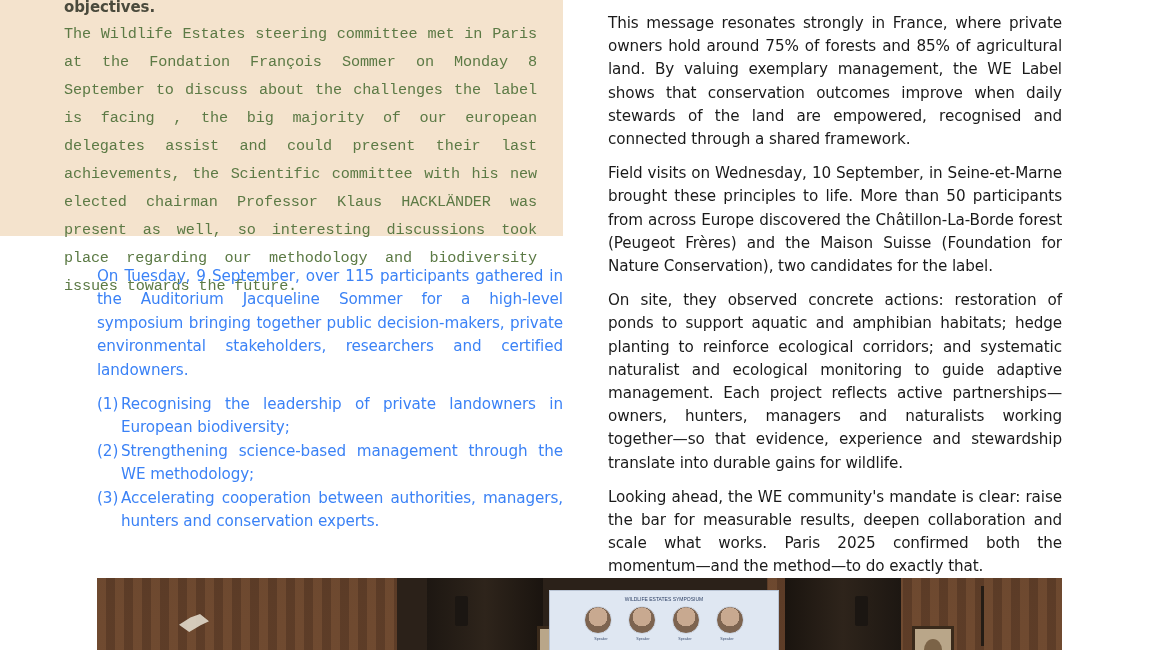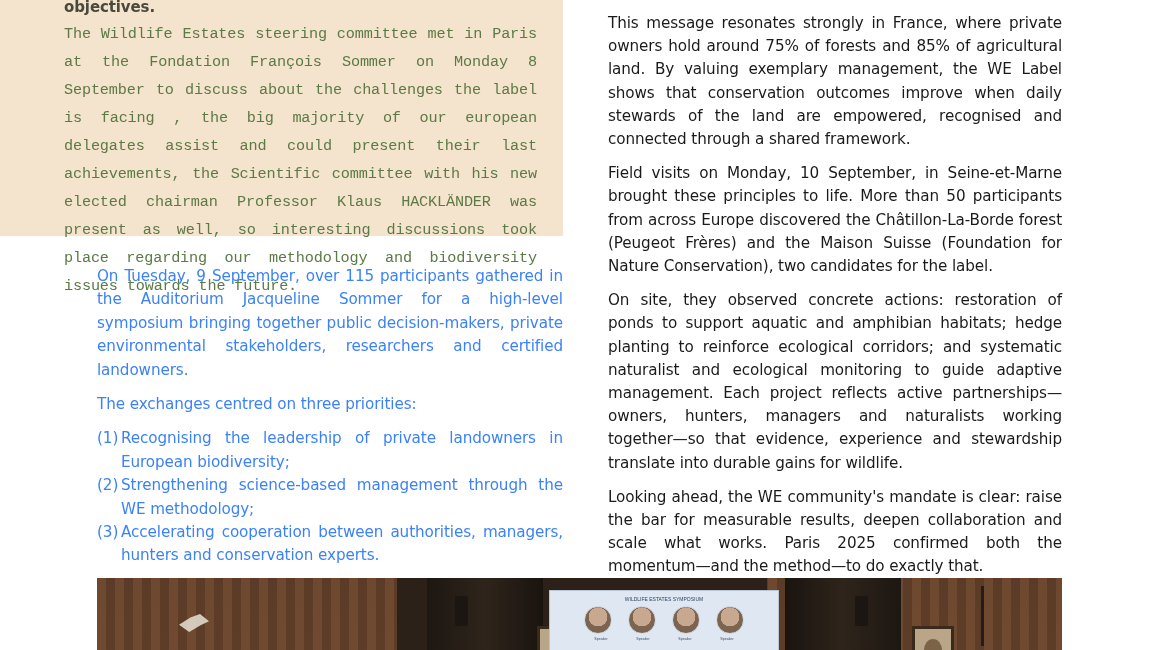--- a/index.html
+++ b/index.html
@@ -252,40 +252,39 @@
 
 <div class="page">
 
   <div class="highlight-box">
     <p class="highlight-lead">objectives.</p>
     <p class="highlight-body">The Wildlife Estates steering committee met in Paris at the Fondation François Sommer on Monday 8 September to discuss about the challenges the label is facing , the big majority of our european delegates assist and could present their last achievements, the Scientific committee with his new elected chairman Professor Klaus HACKLÄNDER was present as well, so interesting discussions took place regarding our methodology and biodiversity issues towards the future.</p>
   </div>
 
   <div class="left-col">
     <p>On Tuesday, 9 September, over 115 participants gathered in the Auditorium Jacqueline Sommer for a high-level symposium bringing together public decision-makers, private environmental stakeholders, researchers and certified landowners.</p>
-    <p class="nojustify">The exchanges centred on three priorities:</p>
     <ul class="numlist">
       <li>
         <span class="num">(1)</span>
         <span class="txt">Recognising the leadership of private landowners in European biodiversity;</span>
       </li>
       <li>
         <span class="num">(2)</span>
         <span class="txt">Strengthening science-based management through the WE methodology;</span>
       </li>
       <li>
         <span class="num">(3)</span>
         <span class="txt">Accelerating cooperation between authorities, managers, hunters and conservation experts.</span>
       </li>
     </ul>
   </div>
 
   <div class="right-col">
     <p>This message resonates strongly in France, where private owners hold around 75% of forests and 85% of agricultural land. By valuing exemplary management, the WE Label shows that conservation outcomes improve when daily stewards of the land are empowered, recognised and connected through a shared framework.</p>
-    <p>Field visits on Monday, 10 September, in Seine-et-Marne brought these principles to life. More than 50 participants from across Europe discovered the Châtillon-La-Borde forest (Peugeot Frères) and the Maison Suisse (Foundation for Nature Conservation), two candidates for the label.</p>
+    <p>Field visits on Wednesday, 10 September, in Seine-et-Marne brought these principles to life. More than 50 participants from across Europe discovered the Châtillon-La-Borde forest (Peugeot Frères) and the Maison Suisse (Foundation for Nature Conservation), two candidates for the label.</p>
     <p>On site, they observed concrete actions: restoration of ponds to support aquatic and amphibian habitats; hedge planting to reinforce ecological corridors; and systematic naturalist and ecological monitoring to guide adaptive management. Each project reflects active partnerships—owners, hunters, managers and naturalists working together—so that evidence, experience and stewardship translate into durable gains for wildlife.</p>
     <p>Looking ahead, the WE community's mandate is clear: raise the bar for measurable results, deepen collaboration and scale what works. Paris 2025 confirmed both the momentum—and the method—to do exactly that.</p>
   </div>
 
   <div class="photo-wrap">
     <div class="photo">
       <div class="wall-left"></div>
       <div class="wall-right"></div>
       <div class="stage-back"></div>
       <div class="curtain"></div>

